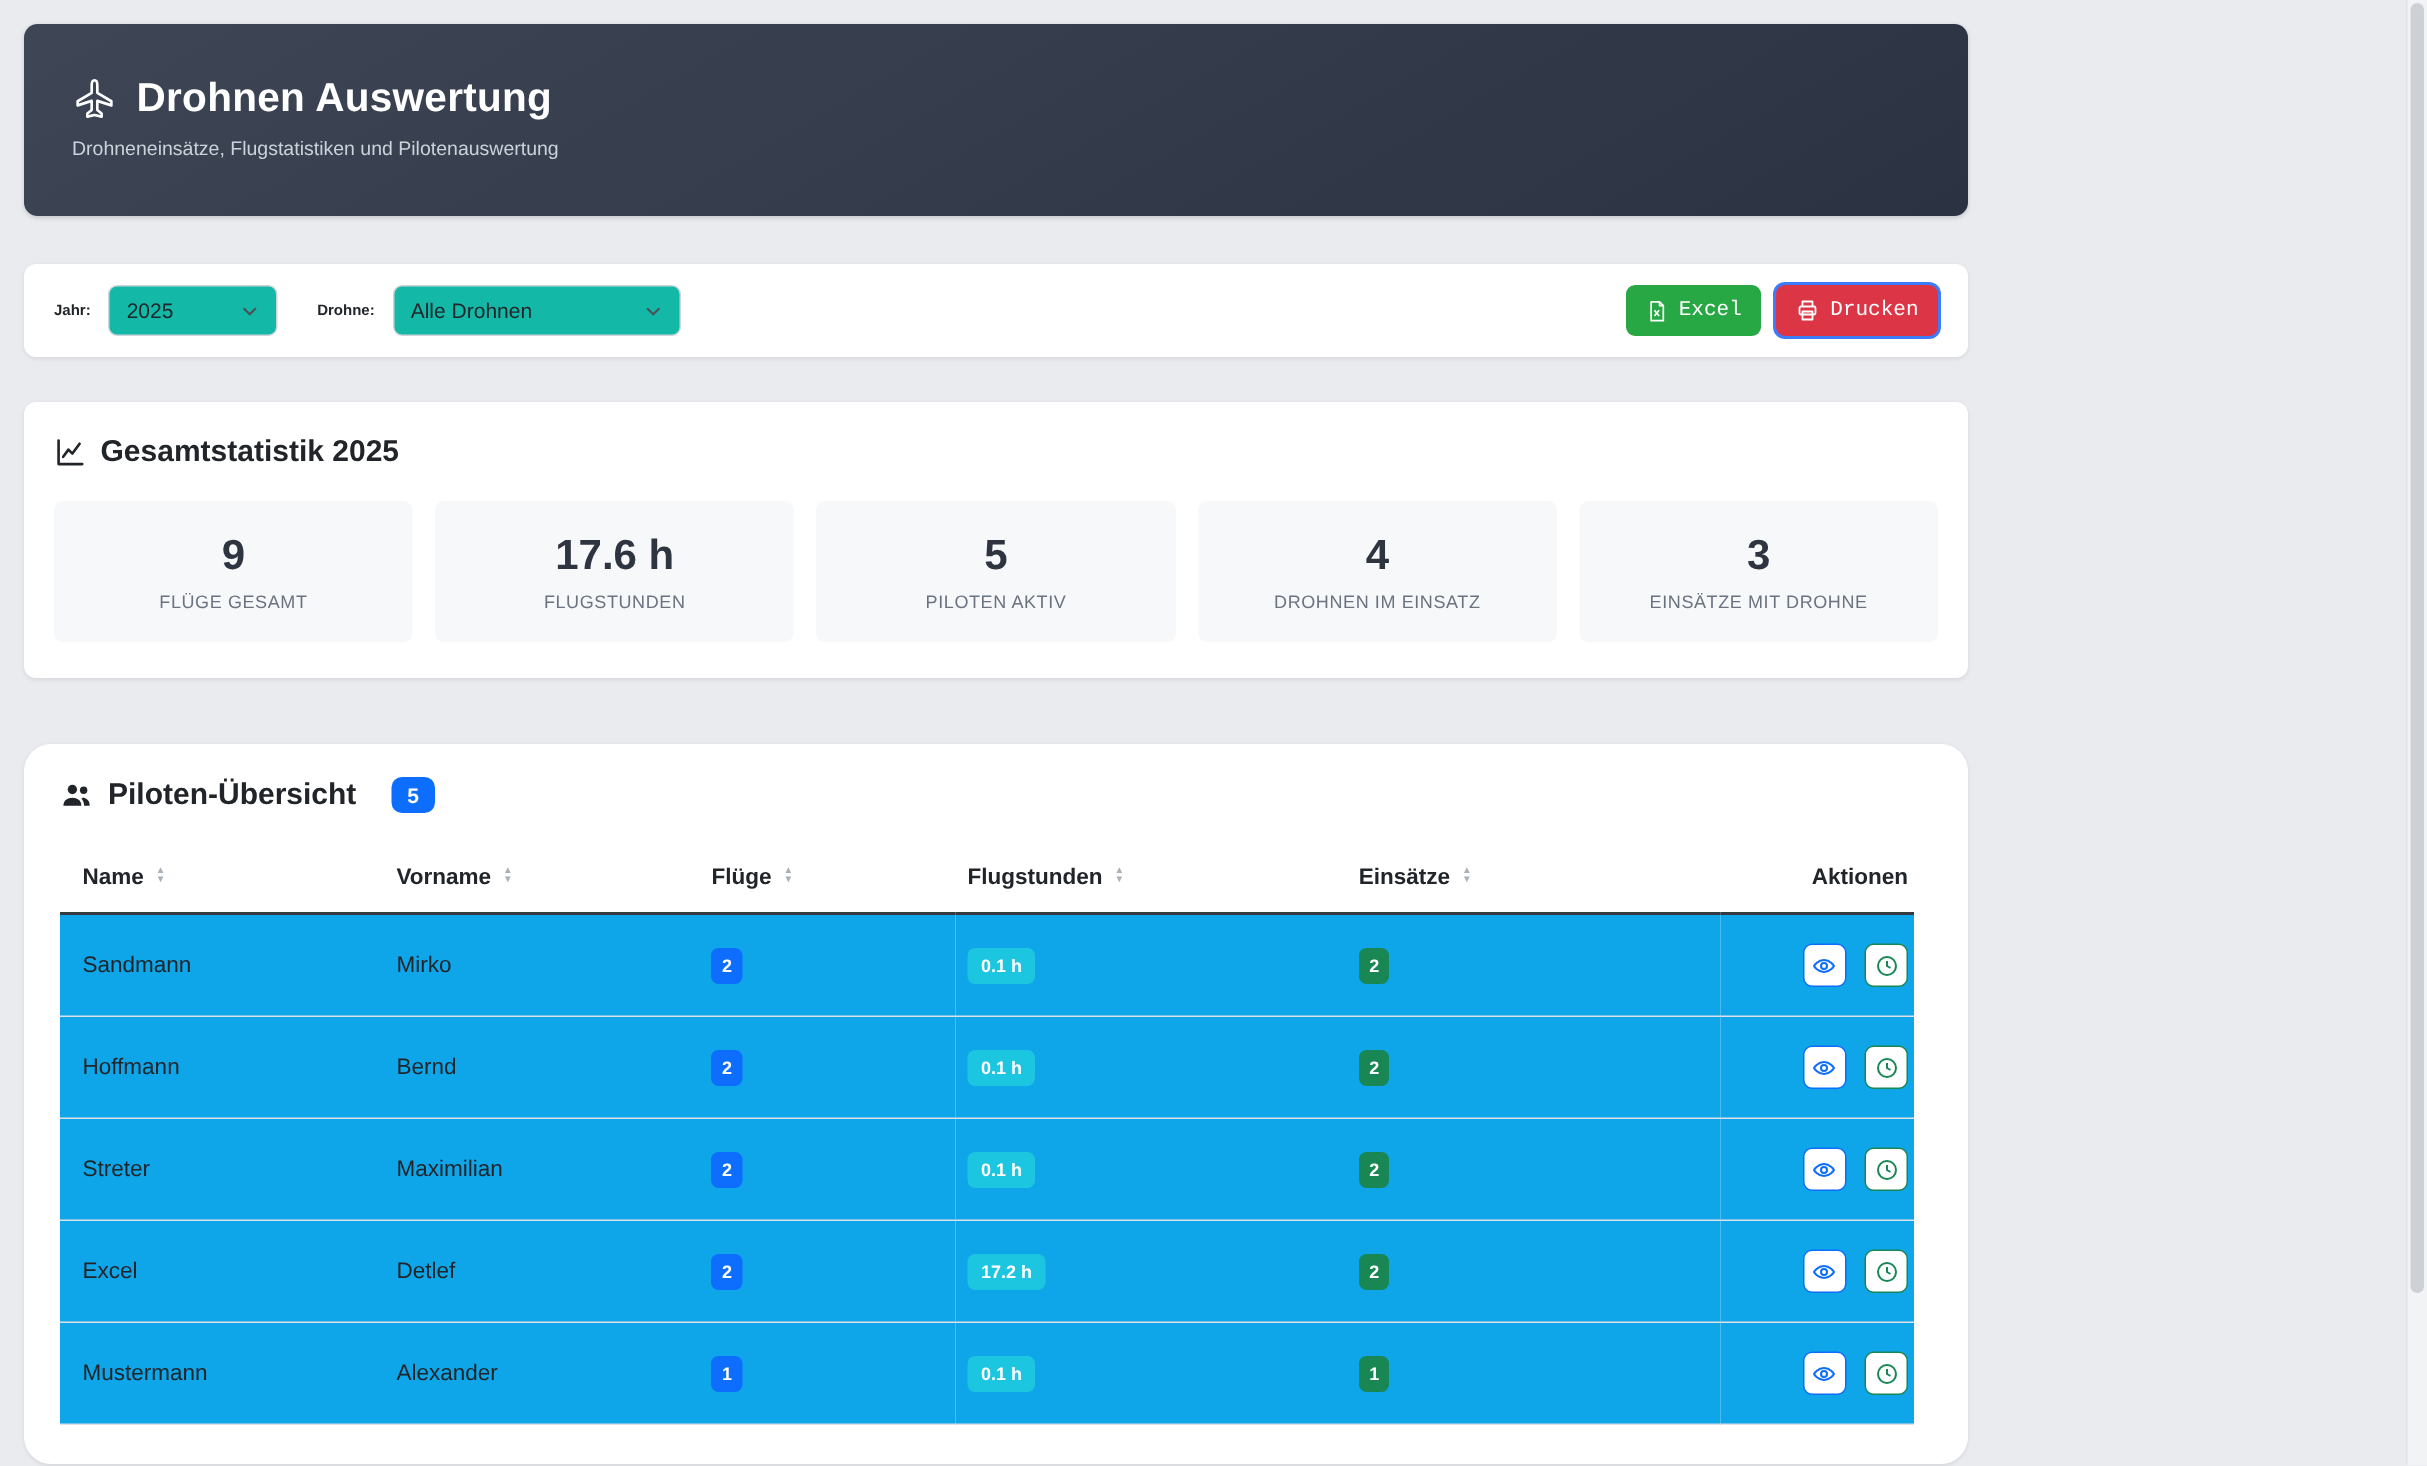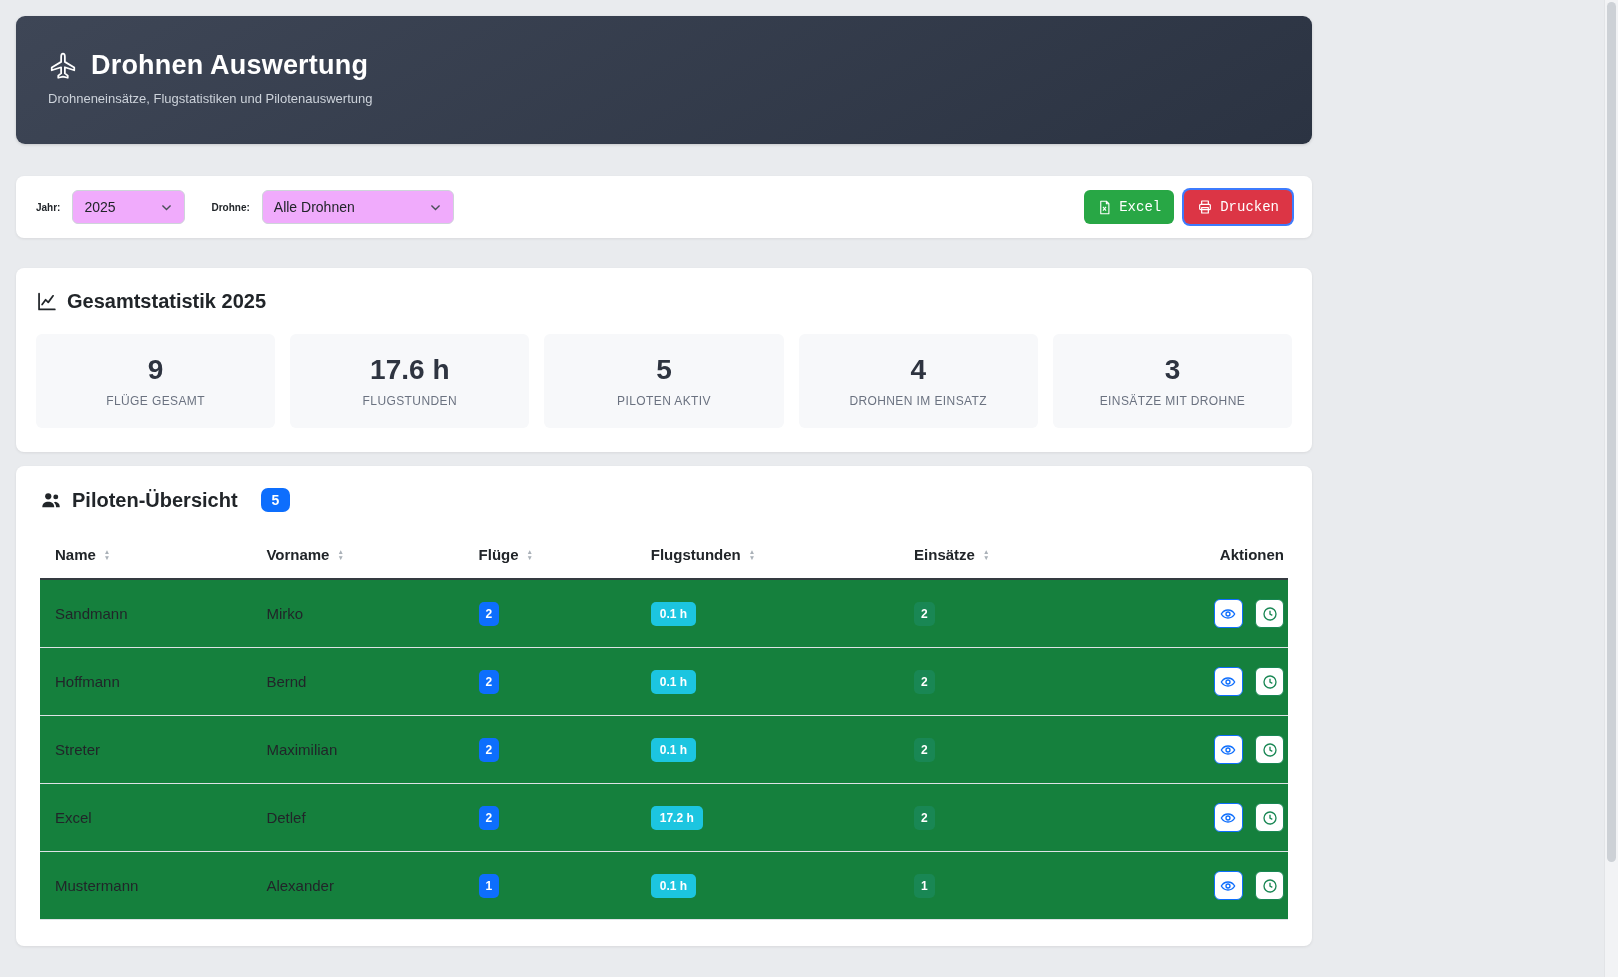--- a/index.html
+++ b/index.html
@@ -40,21 +40,21 @@
     height: 62px;
     display: flex;
     align-items: center;
     padding: 0 20px;
   }
   .filter-label { font-size: 10px; font-weight: 700; margin-right: 12px; }
   .select {
     height: 34px;
     border: 1px solid #ced4da;
     border-radius: 6px;
-    background: #f0abfc;
+    background: #14b8a6;
     display: flex;
     align-items: center;
     justify-content: space-between;
     padding: 0 11px;
     font-size: 14px;
     color: #212529;
     cursor: pointer;
   }
   .select-year { width: 113px; margin-right: 26px; }
   .select-drone { width: 192px; }
@@ -90,21 +90,21 @@
     border-radius: 6px;
     display: flex;
     flex-direction: column;
     align-items: center;
     justify-content: center;
   }
   .stat-value { font-size: 28px; font-weight: 700; color: #2e3440; }
   .stat-label { margin-top: 8px; font-size: 12px; color: #6b7280; letter-spacing: .4px; }
 
   
-  .table-card { margin-top: 14px; padding: 22px 24px 26px 24px; }
+  .table-card { margin-top: 44px; padding: 22px 36px 26px 24px; border-radius: 18px; }
   .count-badge {
     background: #0d6efd;
     color: #fff;
     font-size: 14px;
     font-weight: 700;
     border-radius: 7px;
     padding: 4px 11px;
     margin-left: 13px;
   }
   table { width: 100%; border-collapse: collapse; margin-top: 20px; }
@@ -128,21 +128,21 @@
     line-height: 6px;
     vertical-align: middle;
     position: relative;
     top: -1px;
   }
   tbody td {
     font-size: 15px;
     color: #212529;
     padding: 19px 8px;
     border-bottom: 1px solid #dee2e6;
-    background: #15803d;
+    background: #0ea5e9;
   }
   tbody td:first-child { padding-left: 15px; }
   tbody td.right { text-align: right; padding-right: 4px; }
   .badge {
     display: inline-block;
     color: #fff;
     font-size: 12px;
     font-weight: 700;
     border-radius: 5px;
     padding: 5px 7px;

